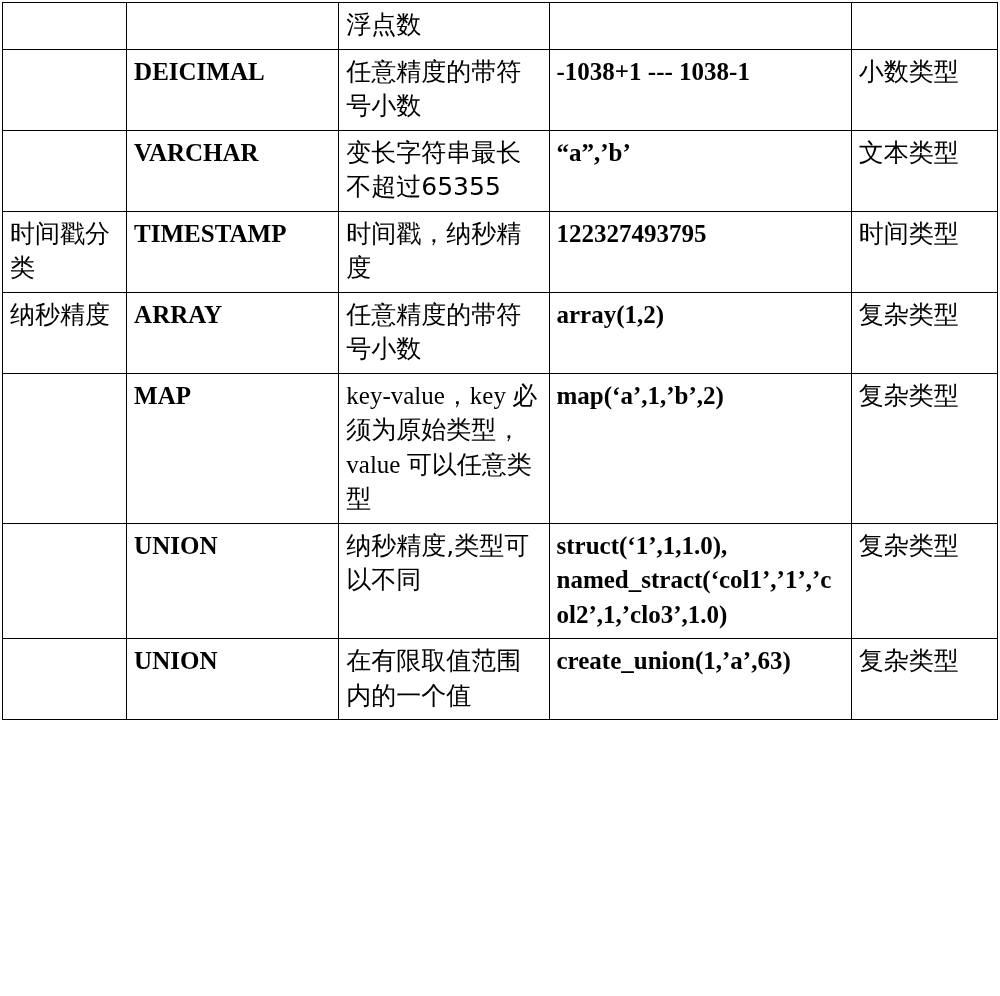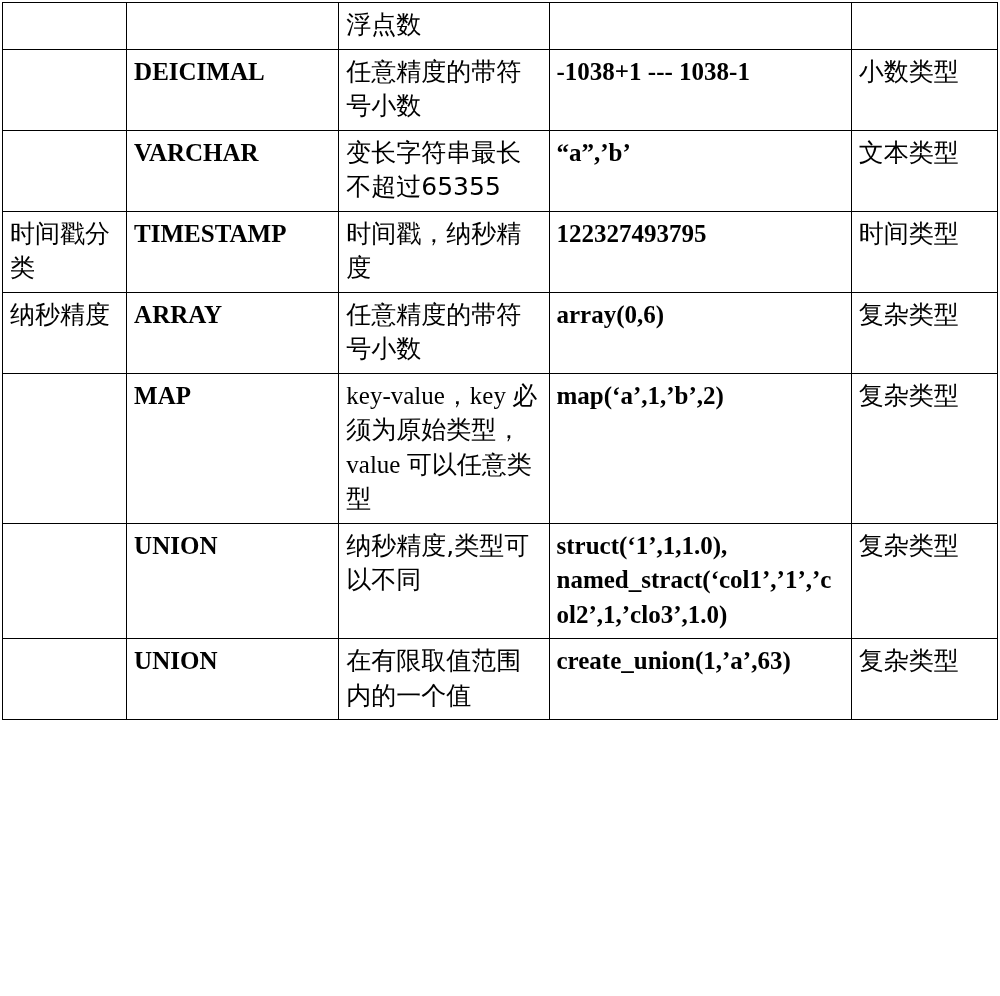--- a/index.html
+++ b/index.html
@@ -102,21 +102,21 @@
         <td class="cjk">时间戳分类</td>
         <td class="latin">TIMESTAMP</td>
         <td class="cjk">时间戳，纳秒精度</td>
         <td class="latin">122327493795</td>
         <td class="cjk">时间类型</td>
       </tr>
       <tr>
         <td class="cjk">纳秒精度</td>
         <td class="latin">ARRAY</td>
         <td class="cjk">任意精度的带符号小数</td>
-        <td class="latin">array(0,6)</td>
+        <td class="latin">array(1,2)</td>
         <td class="cjk">复杂类型</td>
       </tr>
       <tr>
         <td class="cjk"></td>
         <td class="latin">MAP</td>
         <td class="mixed">key-value，key 必须为原始类型，value 可以任意类型</td>
         <td class="latin">map(‘a’,1,’b’,2)</td>
         <td class="cjk">复杂类型</td>
       </tr>
       <tr>

